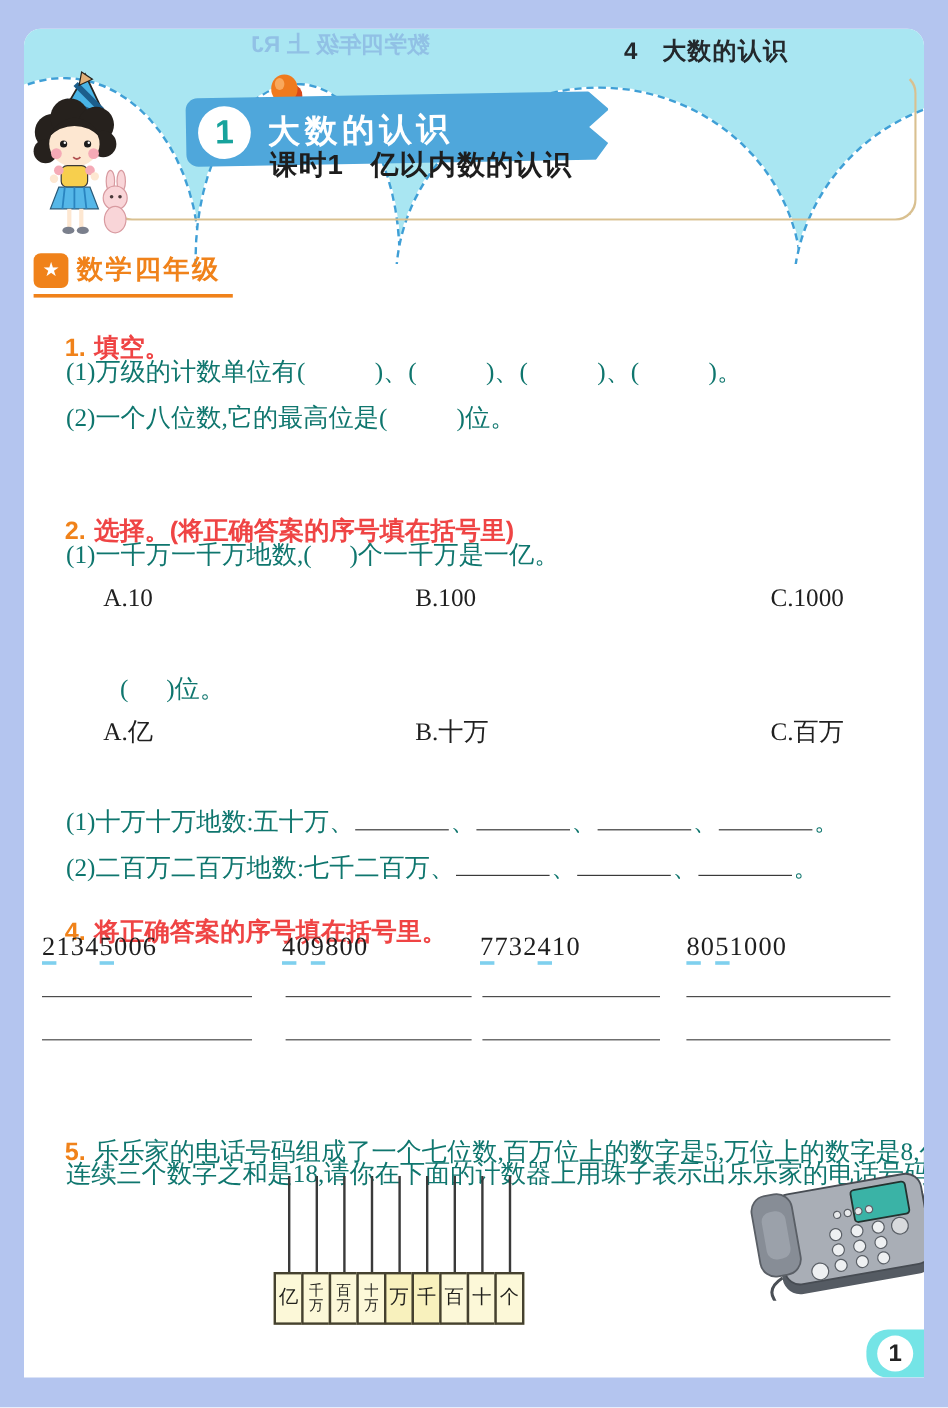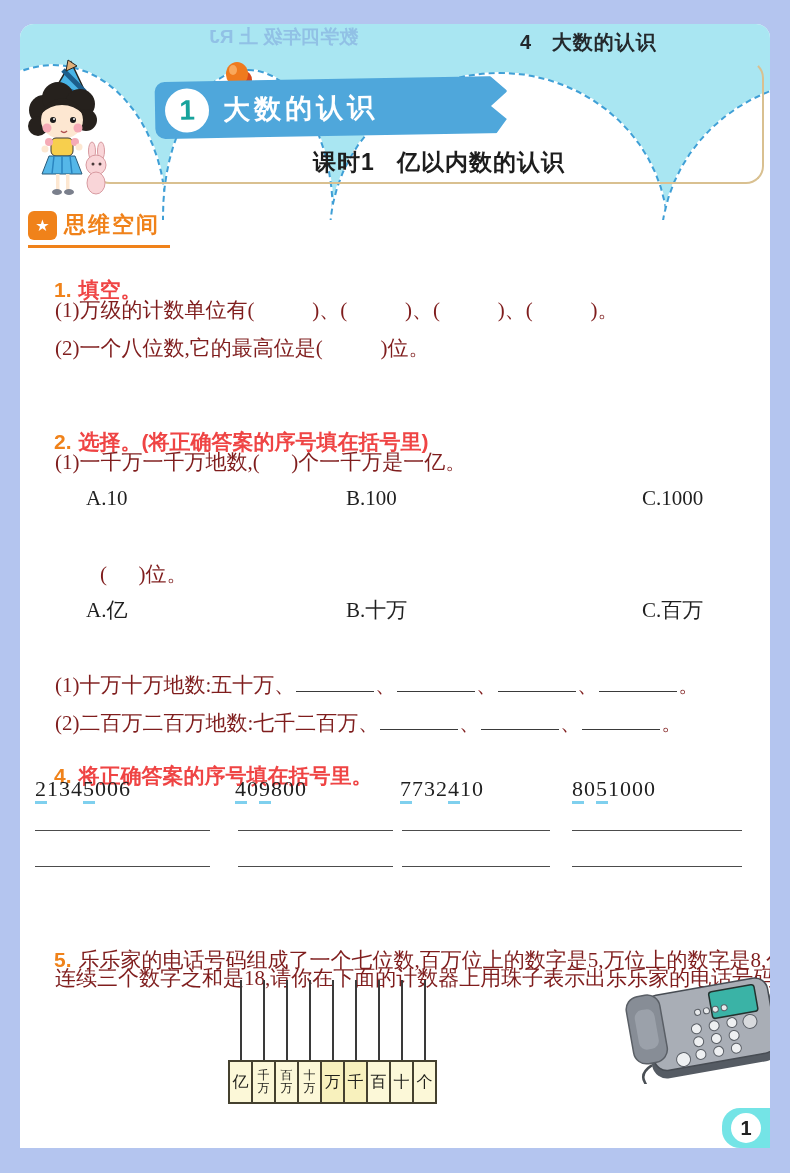--- a/index.html
+++ b/index.html
@@ -26,38 +26,38 @@
                border-radius:18px;background:transparent}
 
   .banner{position:absolute;left:135px;top:55px;width:352px;height:57px;background:#4fa7db;
           border-radius:10px 4px 4px 10px;display:flex;align-items:center;transform:rotate(-1deg)}
   .banner::after{content:"";position:absolute;right:-2px;top:-2px;bottom:-2px;width:24px;background:#fff;
           clip-path:polygon(100% 0,15% 0,95% 28%,25% 52%,90% 74%,40% 100%,100% 100%)}
   .banner-circle{width:44px;height:44px;border-radius:50%;background:#fff;margin-left:10px;
           display:flex;align-items:center;justify-content:center;
           font:bold 28px "Liberation Sans",sans-serif;color:#17a39c}
   .banner-title{margin-left:14px;font:bold 27px "Liberation Sans",sans-serif;color:#ffffff;letter-spacing:4px}
-  .lesson{position:absolute;left:205px;top:123px;width:340px;text-align:right;
+  .lesson{position:absolute;left:205px;top:98px;width:340px;text-align:left;
           font:bold 23px "Liberation Sans",sans-serif;color:#1d1d1d;letter-spacing:1px;white-space:pre}
 
   .girl{position:absolute;left:-6px;top:34px}
   .pushpin{position:absolute;left:196px;top:36px}
 
   
   .badge{position:absolute;display:flex;align-items:center;gap:7px;border-bottom:3px solid #f0821a;
          padding:0 10px 5px 0}
   .badge-box{width:29px;height:29px;background:#f0821a;border-radius:6px;display:flex;
              align-items:center;justify-content:center;color:#fff;font-size:16px}
   .badge-label{font:bold 22px "Liberation Sans",sans-serif;color:#f0821a;letter-spacing:2px}
 
   
   .qrow{position:absolute;white-space:pre}
   .qnum{color:#f0821a;font:bold 21px "Liberation Sans",sans-serif;margin-right:7px}
   .qtitle{font:bold 21px "Liberation Sans",sans-serif;color:#ef4444}
-  .item{position:absolute;font:21px "Liberation Serif",serif;white-space:pre;color:#7f1d1d}
+  .item{position:absolute;font:21px "Liberation Serif",serif;white-space:pre;color:#0f766e}
   .optrow{position:absolute;left:0;width:750px;height:26px}
   .optrow span{position:absolute;font:21px "Liberation Serif",serif;white-space:pre}
 
   .blank{display:inline-block;width:78px;height:1em;border-bottom:1.6px solid #3a3a3a;margin:0 1px}
 
   .numrow{position:absolute;left:0;width:750px;height:32px}
   .numcol{position:absolute;font:22px "Liberation Serif",serif;letter-spacing:1px}
   .numcol.c0{left:15px}.numcol.c1{left:215px}.numcol.c2{left:380px}.numcol.c3{left:552px}
   .udigit{border-bottom:3px solid #7fd0ee}
   .ansline{position:absolute;border-top:1.6px solid #4c4c4c;height:0}
@@ -146,21 +146,21 @@
     </svg>
 
     <div class="banner">
       <div class="banner-circle">1</div>
       <div class="banner-title">大数的认识</div>
     </div>
     <div class="lesson">课时1   亿以内数的认识</div>
 
     <div class="badge" style="left:8px;top:186px">
       <div class="badge-box">★</div>
-      <div class="badge-label">思维空间</div>
+      <div class="badge-label">数学四年级</div>
     </div>
 
     <div class="qrow" style="left:10px;top:234px">
       <span class="qnum">1.</span><span class="qtitle">填空。</span>
     </div>
     <div class="item" style="left:35px;top:272px">(1)万级的计数单位有(           )、(           )、(           )、(           )。</div>
     <div class="item" style="left:35px;top:310px">(2)一个八位数,它的最高位是(           )位。</div>
 
     <div class="qrow" style="left:10px;top:386px">
       <span class="qnum">2.</span><span class="qtitle">选择。(将正确答案的序号填在括号里)</span>

